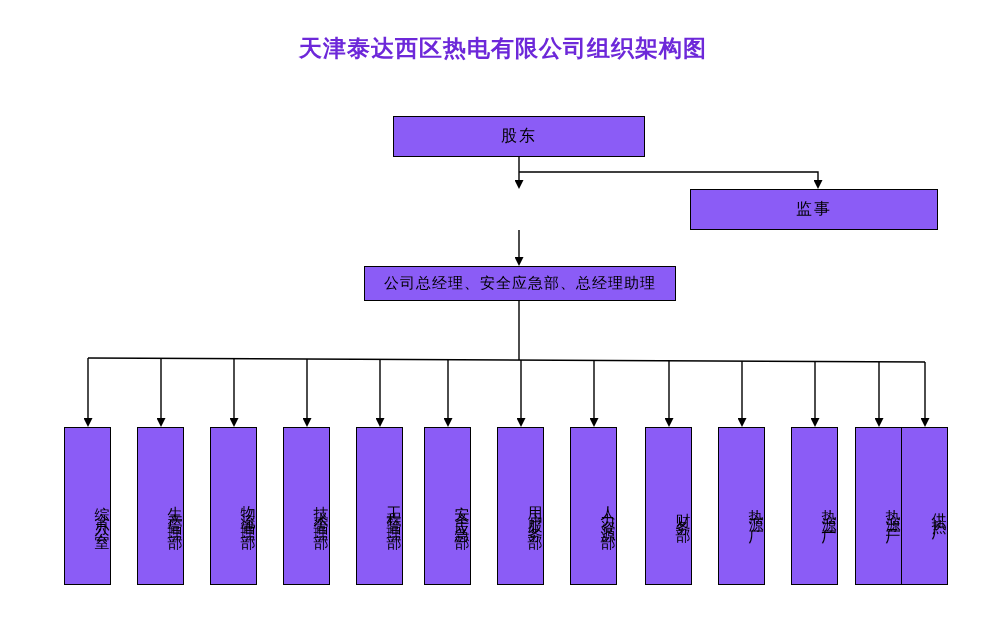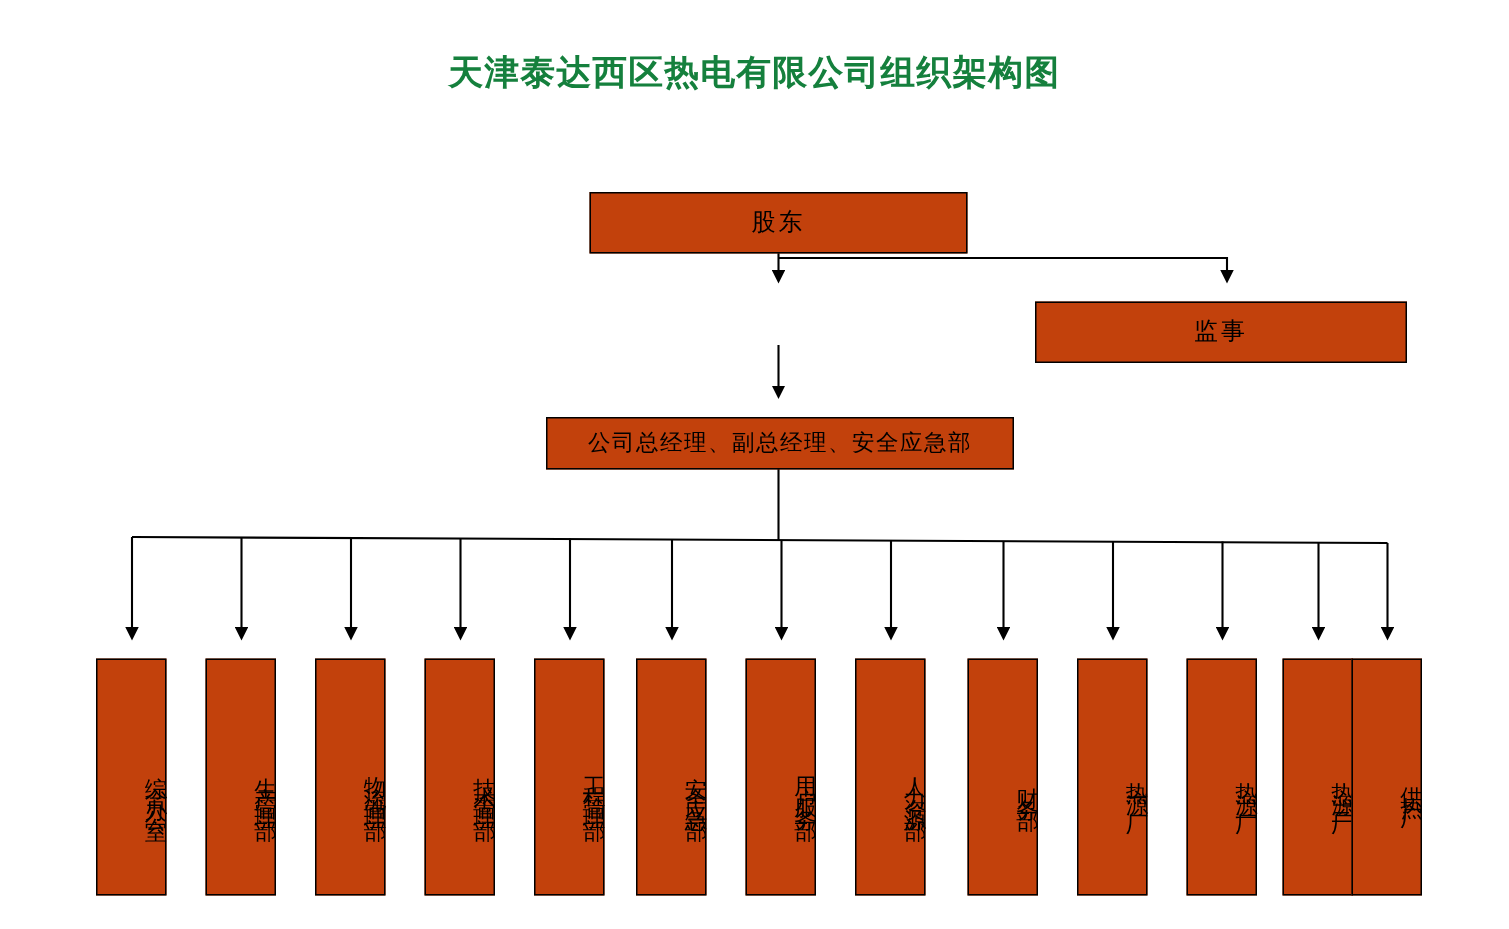--- a/index.html
+++ b/index.html
@@ -18,34 +18,33 @@
   #chart-title {
     position: absolute;
     left: 0;
     top: 33px;
     width: 1006px;
     text-align: center;
     font-family: "Liberation Serif", "DejaVu Serif", serif;
     font-size: 23px;
     font-weight: bold;
     letter-spacing: 1px;
-    color: #15803d;
+    color: #6d28d9;
     white-space: nowrap;
   }
   .node {
     position: absolute;
     box-sizing: border-box;
     border: 1.6px solid #000000;
-    background: #c2410c;
+    background: #8b5cf6;
     color: #000000;
     display: flex;
     align-items: center;
     justify-content: center;
-    font-family: Liberation Serif, serif;
-    margin-top: 12px;
+    font-family: Liberation Sans, sans-serif;
   }
   .node.horiz {
     font-size: 16px;
     letter-spacing: 2px;
     white-space: nowrap;
   }
   .node.vert {
     writing-mode: vertical-rl;
     text-orientation: upright;
     font-size: 15px;
@@ -109,21 +108,21 @@
       <path d="M 815 361 L 815 419" stroke="#000000" stroke-width="1.4" fill="none" marker-end="url(#arrowhead)"></path>
       <path d="M 879 362 L 879 419" stroke="#000000" stroke-width="1.4" fill="none" marker-end="url(#arrowhead)"></path>
       <path d="M 925 362 L 925 419" stroke="#000000" stroke-width="1.4" fill="none" marker-end="url(#arrowhead)"></path>
     </g>
   </svg>
 
   <div class="node horiz" style="left:393px; top:116px; width:252px; height:41px;">股东</div>
 
   <div class="node horiz" style="left:690px; top:189px; width:248px; height:41px;">监事</div>
 
-  <div class="node horiz" style="left:364px; top:266px; width:312px; height:35px; font-size:15px; letter-spacing:1px;">公司总经理、副总经理、安全应急部</div>
+  <div class="node horiz" style="left:364px; top:266px; width:312px; height:35px; font-size:15px; letter-spacing:1px;">公司总经理、安全应急部、总经理助理</div>
 
   <div class="node vert" style="left:64px; top:427px; width:47px; height:158px;">综合办公室</div>
   <div class="node vert" style="left:137px; top:427px; width:47px; height:158px;">生产管理部</div>
   <div class="node vert" style="left:210px; top:427px; width:47px; height:158px;">物流管理部</div>
   <div class="node vert" style="left:283px; top:427px; width:47px; height:158px;">技术管理部</div>
   <div class="node vert" style="left:356px; top:427px; width:47px; height:158px;">工程管理部</div>
   <div class="node vert" style="left:424px; top:427px; width:47px; height:158px;">安全应急部</div>
   <div class="node vert" style="left:497px; top:427px; width:47px; height:158px;">用户服务部</div>
   <div class="node vert" style="left:570px; top:427px; width:47px; height:158px;">人力资源部</div>
   <div class="node vert" style="left:645px; top:427px; width:47px; height:158px;">财务部</div>

